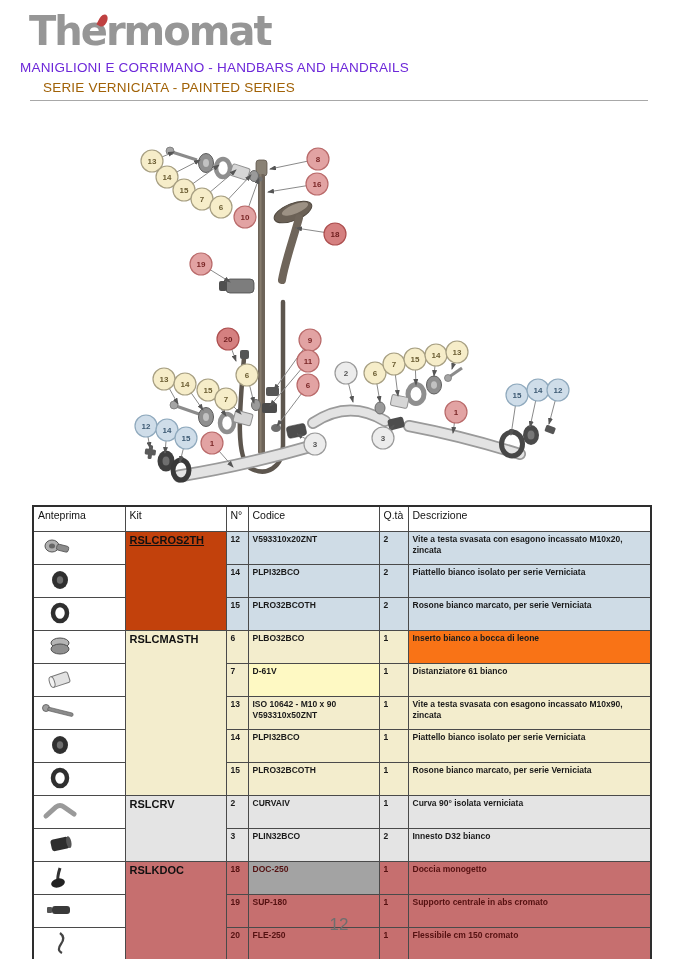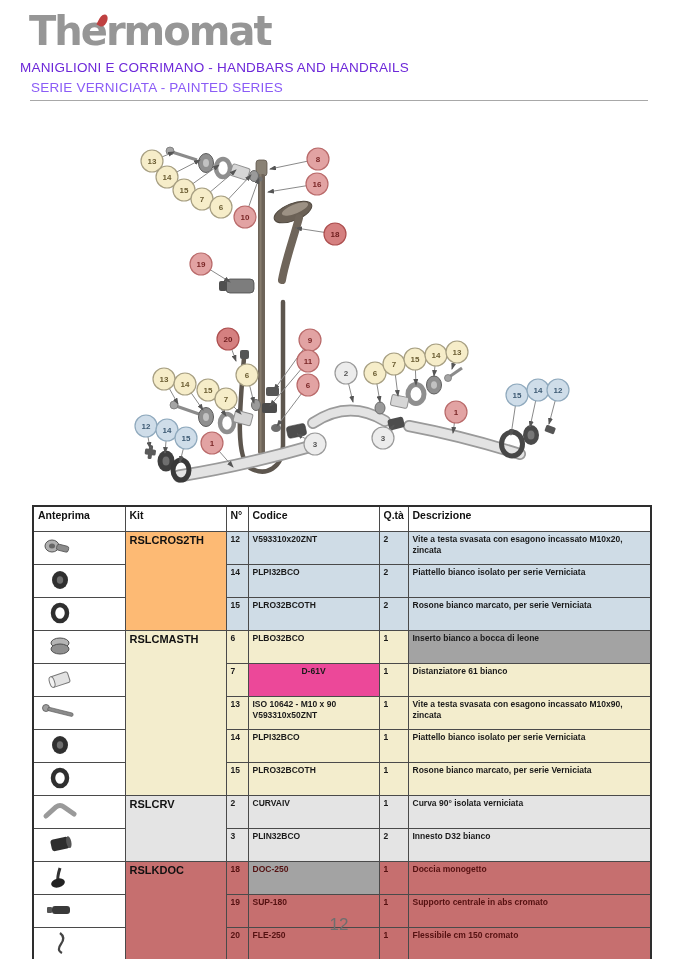--- a/index.html
+++ b/index.html
@@ -10,33 +10,33 @@
   
   .logo{
     position:absolute;left:29px;top:8px;font-size:40px;font-weight:700;
     color:#969696;letter-spacing:-2px;font-family:"DejaVu Sans", sans-serif;
   }
   .logo-accent{
     position:absolute;left:99px;top:14px;width:8px;height:13px;background:#bf4040;
     border-radius:60% 60% 60% 0;transform:rotate(28deg);
   }
   .subline1{position:absolute;left:20px;top:60px;font-size:13.5px;font-weight:400;color:#6d28d9;letter-spacing:.2px;}
-  .subline2{position:absolute;left:31px;top:80px;font-size:13.5px;font-weight:400;color:#8b5cf6;letter-spacing:.2px;}
+  .subline2{position:absolute;left:43px;top:80px;font-size:13.5px;font-weight:400;color:#a16207;letter-spacing:.2px;}
   .rule{position:absolute;left:30px;top:100px;width:618px;height:1px;background:#a8a8a8;}
   .cod-title{position:absolute;left:30px;top:109px;font-size:18px;font-weight:500;color:#b94242;}
   
   .diagram{position:absolute;left:0;top:140px;}
   
   table.parts{
     position:absolute;left:32px;top:505px;border-collapse:collapse;table-layout:fixed;
     width:618px;font-size:8.5px;font-weight:700;
   }
   table.parts th, table.parts td{border:1px solid #4a4a4a;padding:2px 4px;vertical-align:top;text-align:left;overflow:hidden;}
   table.parts{border:2px solid #2e2e2e;}
-  th.hdr{font-size:10.5px;font-weight:700;color:#111;background:#ffffff;height:20px;padding-top:4px;}
+  th.hdr{font-size:10.5px;font-weight:400;color:#111;background:#ffffff;height:20px;padding-top:4px;}
   td.c-prev{background:#ffffff;text-align:center;vertical-align:middle;}
   td.c-kit{font-size:11px;font-weight:700;color:#111;line-height:1.25;}
   td.c-n, td.c-qty{white-space:pre-line;}
   td.c-code{white-space:pre-line;line-height:1.35;}
   td.c-desc{line-height:1.35;}
   tr.part-row{height:24px;}
   tr.row-tall{height:31px;}
   
   .page-number{position:absolute;left:0;top:915px;width:678px;text-align:center;font-size:17px;color:#6e6e6e;}
 </style>
@@ -362,21 +362,21 @@
     </thead>
     <tbody id="parts-body">
         <tr class="part-row">
           <td class="c-prev"><svg width="44" height="26" viewBox="0 0 44 26">
               <ellipse cx="14" cy="12" rx="7" ry="6" fill="#b0b0b0" stroke="#555" stroke-width="1"></ellipse>
               <ellipse cx="14" cy="12" rx="3" ry="2.5" fill="#666"></ellipse>
               <g transform="rotate(14 20 12)">
                 <rect x="19" y="10" width="12" height="6" rx="2" fill="#8b8b8b" stroke="#555" stroke-width="0.8"></rect>
               </g>
             </svg></td>
-          <td class="c-kit" rowspan="3" style="background: #fdba74;">RSLCROS2TH</td>
+          <td class="c-kit" rowspan="3" style="background: #c2410c; text-decoration: underline;">RSLCROS2TH</td>
           <td class="c-n" style="background: rgb(207, 220, 230); color: rgb(26, 26, 26);">12</td>
           <td class="c-code" style="background: rgb(207, 220, 230); color: rgb(26, 26, 26);">V593310x20ZNT</td>
           <td class="c-qty" style="background: rgb(207, 220, 230); color: rgb(26, 26, 26);">2</td>
           <td class="c-desc" style="background: rgb(207, 220, 230); color: rgb(26, 26, 26);">Vite a testa svasata con esagono incassato M10x20, zincata</td>
         </tr>
         <tr class="part-row">
           <td class="c-prev"><svg width="44" height="26" viewBox="0 0 44 26">
               <ellipse cx="22" cy="13" rx="8" ry="9" fill="#2f2f2f"></ellipse>
               <ellipse cx="22" cy="13" rx="3.2" ry="3.8" fill="#6e6e6e"></ellipse>
             </svg></td>
@@ -396,31 +396,31 @@
         </tr>
         <tr class="part-row">
           <td class="c-prev"><svg width="44" height="26" viewBox="0 0 44 26">
               <ellipse cx="22" cy="10" rx="9" ry="5" fill="#b5b5b5" stroke="#4f4f4f" stroke-width="1"></ellipse>
               <ellipse cx="22" cy="16" rx="9" ry="5" fill="#8f8f8f" stroke="#4f4f4f" stroke-width="1"></ellipse>
             </svg></td>
           <td class="c-kit" rowspan="5" style="background: rgb(243, 237, 205);">RSLCMASTH</td>
           <td class="c-n" style="background: rgb(243, 237, 205); color: rgb(26, 26, 26);">6</td>
           <td class="c-code" style="background: rgb(243, 237, 205); color: rgb(26, 26, 26);">PLBO32BCO</td>
           <td class="c-qty" style="background: rgb(243, 237, 205); color: rgb(26, 26, 26);">1</td>
-          <td class="c-desc" style="background: #a3a3a3; color: rgb(26, 26, 26); margin-left: 31px;">Inserto bianco a bocca di leone</td>
+          <td class="c-desc" style="background: #f97316; color: rgb(26, 26, 26); margin-left: 31px;">Inserto bianco a bocca di leone</td>
         </tr>
         <tr class="part-row">
           <td class="c-prev"><svg width="44" height="26" viewBox="0 0 44 26">
               <g transform="rotate(-18 22 13)">
                 <rect x="13" y="8" width="18" height="11" rx="2" fill="#e2e2e2" stroke="#777" stroke-width="1"></rect>
                 <ellipse cx="13.5" cy="13.5" rx="2.5" ry="5.5" fill="#f2f2f2" stroke="#777" stroke-width="1"></ellipse>
               </g>
             </svg></td>
           <td class="c-n" style="background: rgb(243, 237, 205); color: rgb(26, 26, 26);">7</td>
-          <td class="c-code" style="background: #ec4899; color: rgb(26, 26, 26); text-align: center;">D-61V</td>
+          <td class="c-code" style="background: #fef9c3; color: rgb(26, 26, 26);">D-61V</td>
           <td class="c-qty" style="background: rgb(243, 237, 205); color: rgb(26, 26, 26);">1</td>
           <td class="c-desc" style="background: rgb(243, 237, 205); color: rgb(26, 26, 26);">Distanziatore 61 bianco</td>
         </tr>
         <tr class="part-row row-tall">
           <td class="c-prev"><svg width="44" height="26" viewBox="0 0 44 26">
               <circle cx="8" cy="9" r="3.5" fill="#9f9f9f" stroke="#555" stroke-width="0.8"></circle>
               <g transform="rotate(14 10 9)">
                 <rect x="10" y="8" width="26" height="3.5" rx="1.5" fill="#8b8b8b" stroke="#555" stroke-width="0.6"></rect>
               </g>
             </svg></td>

